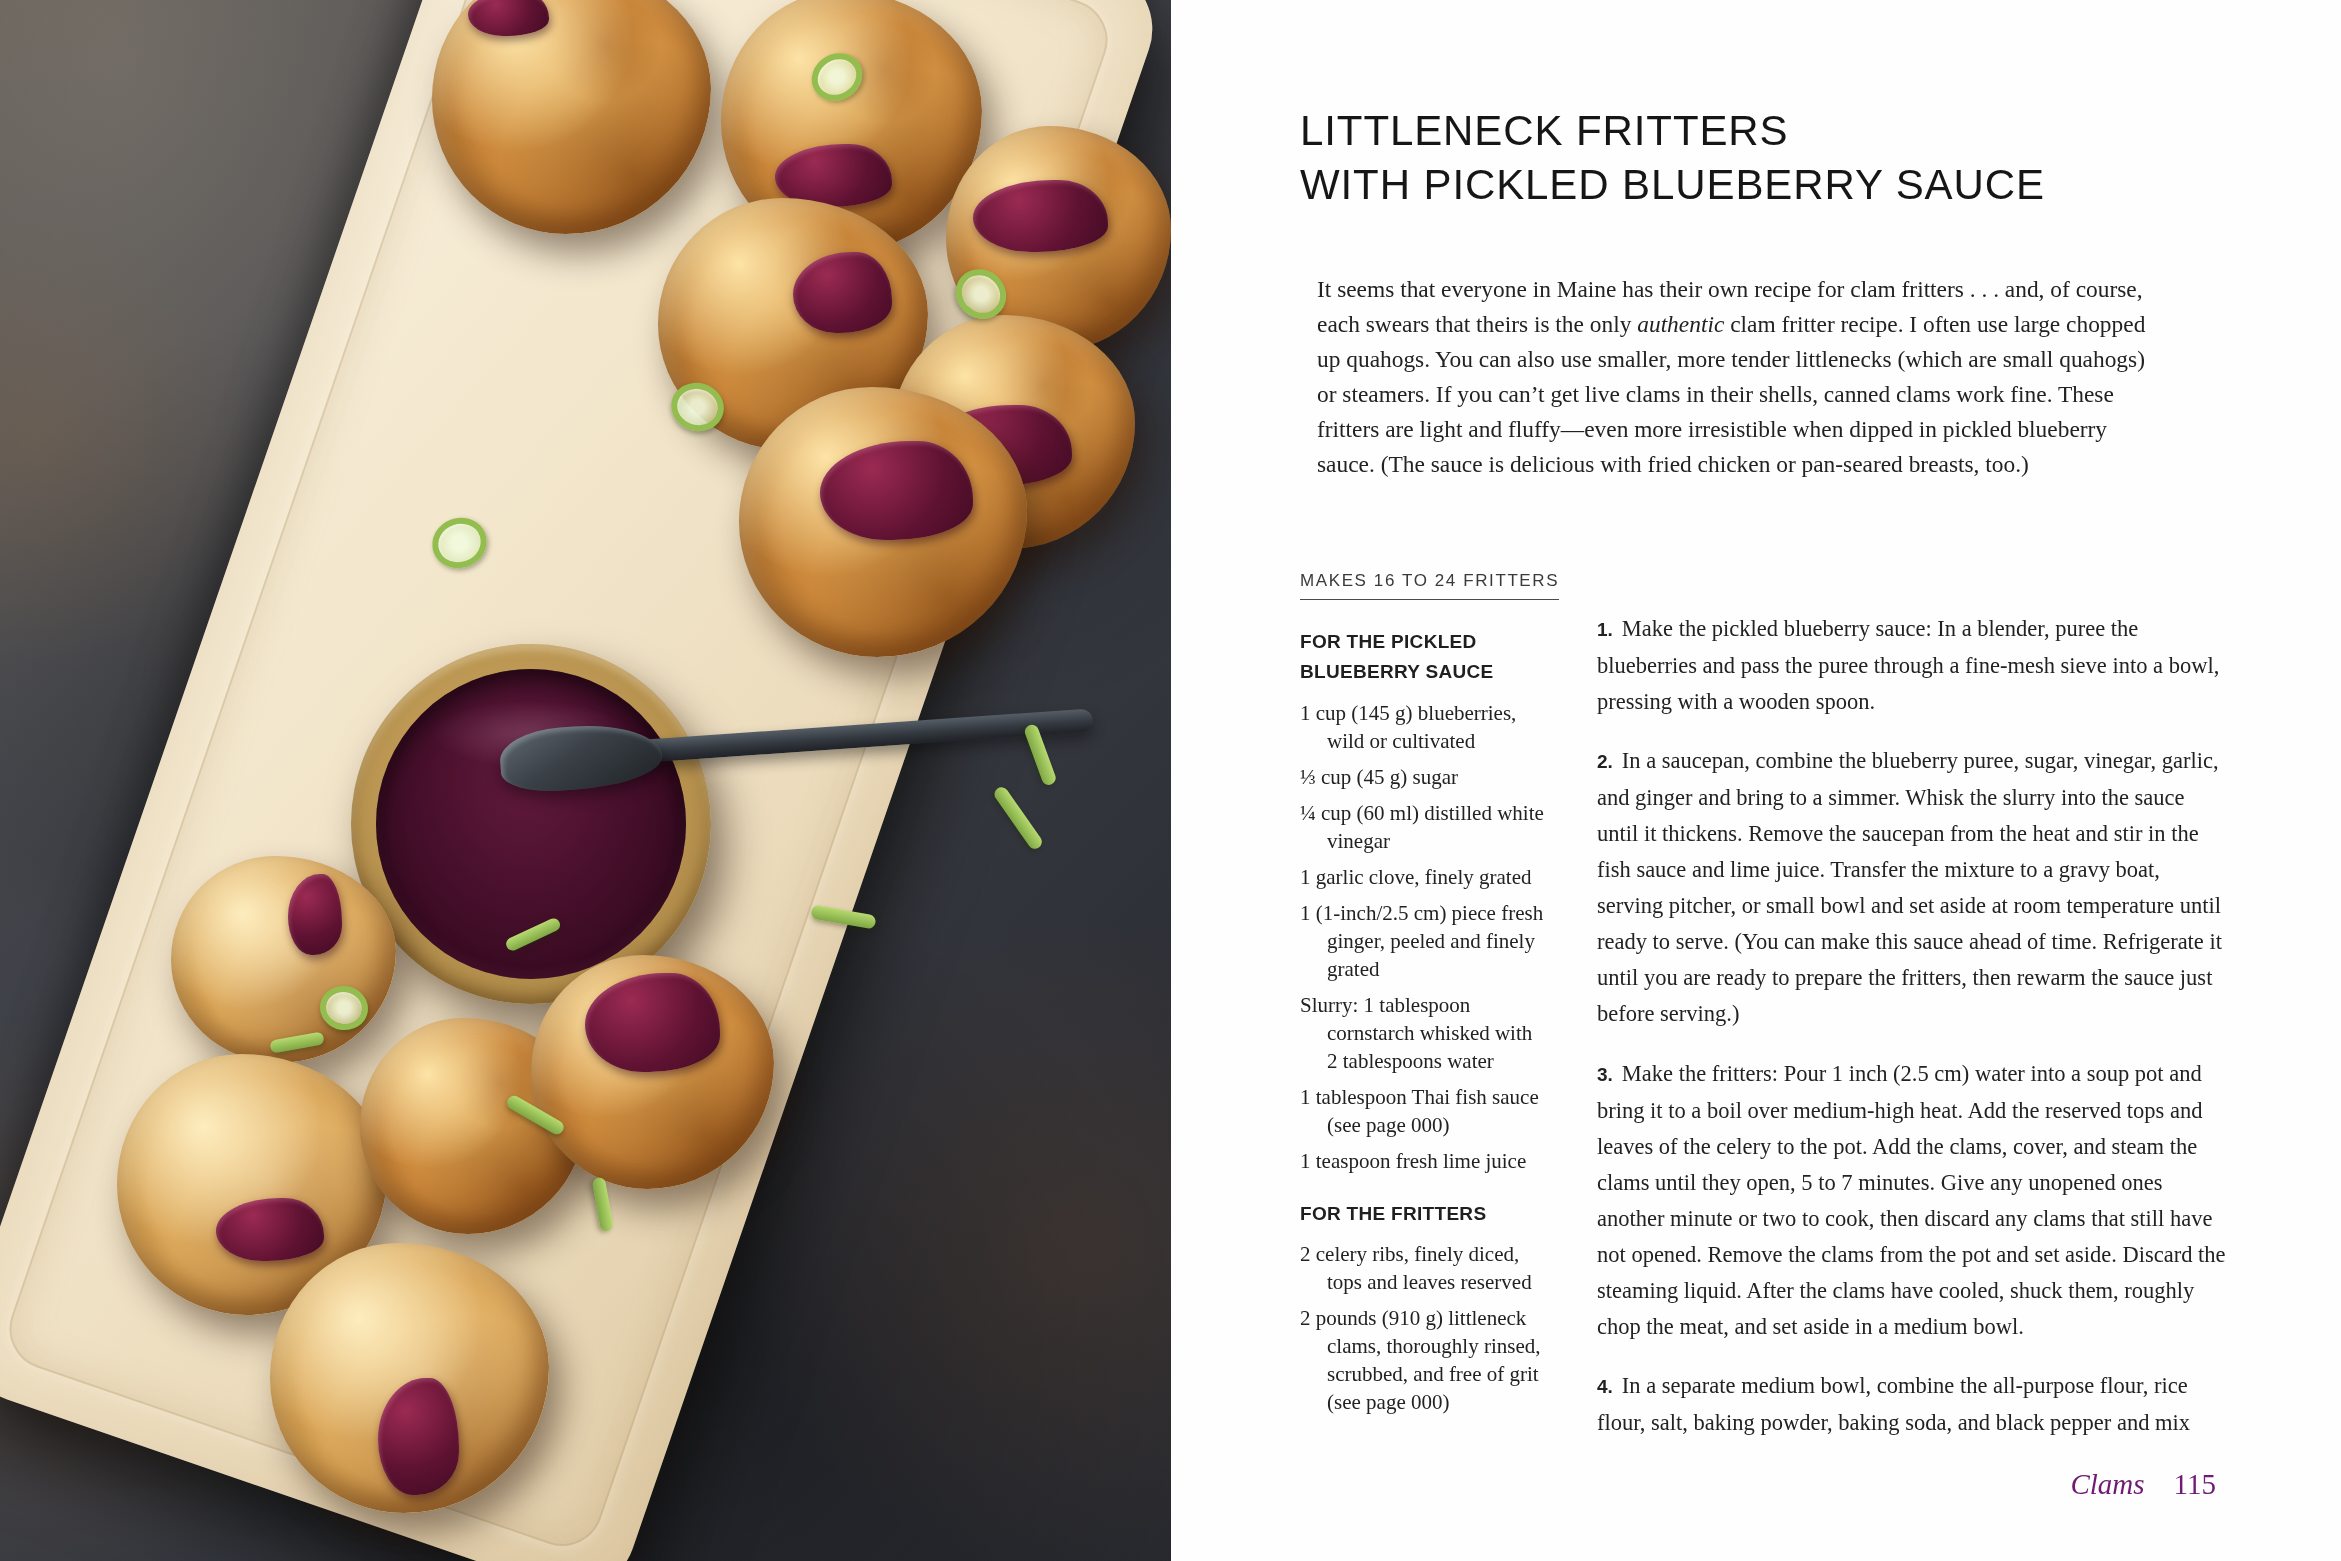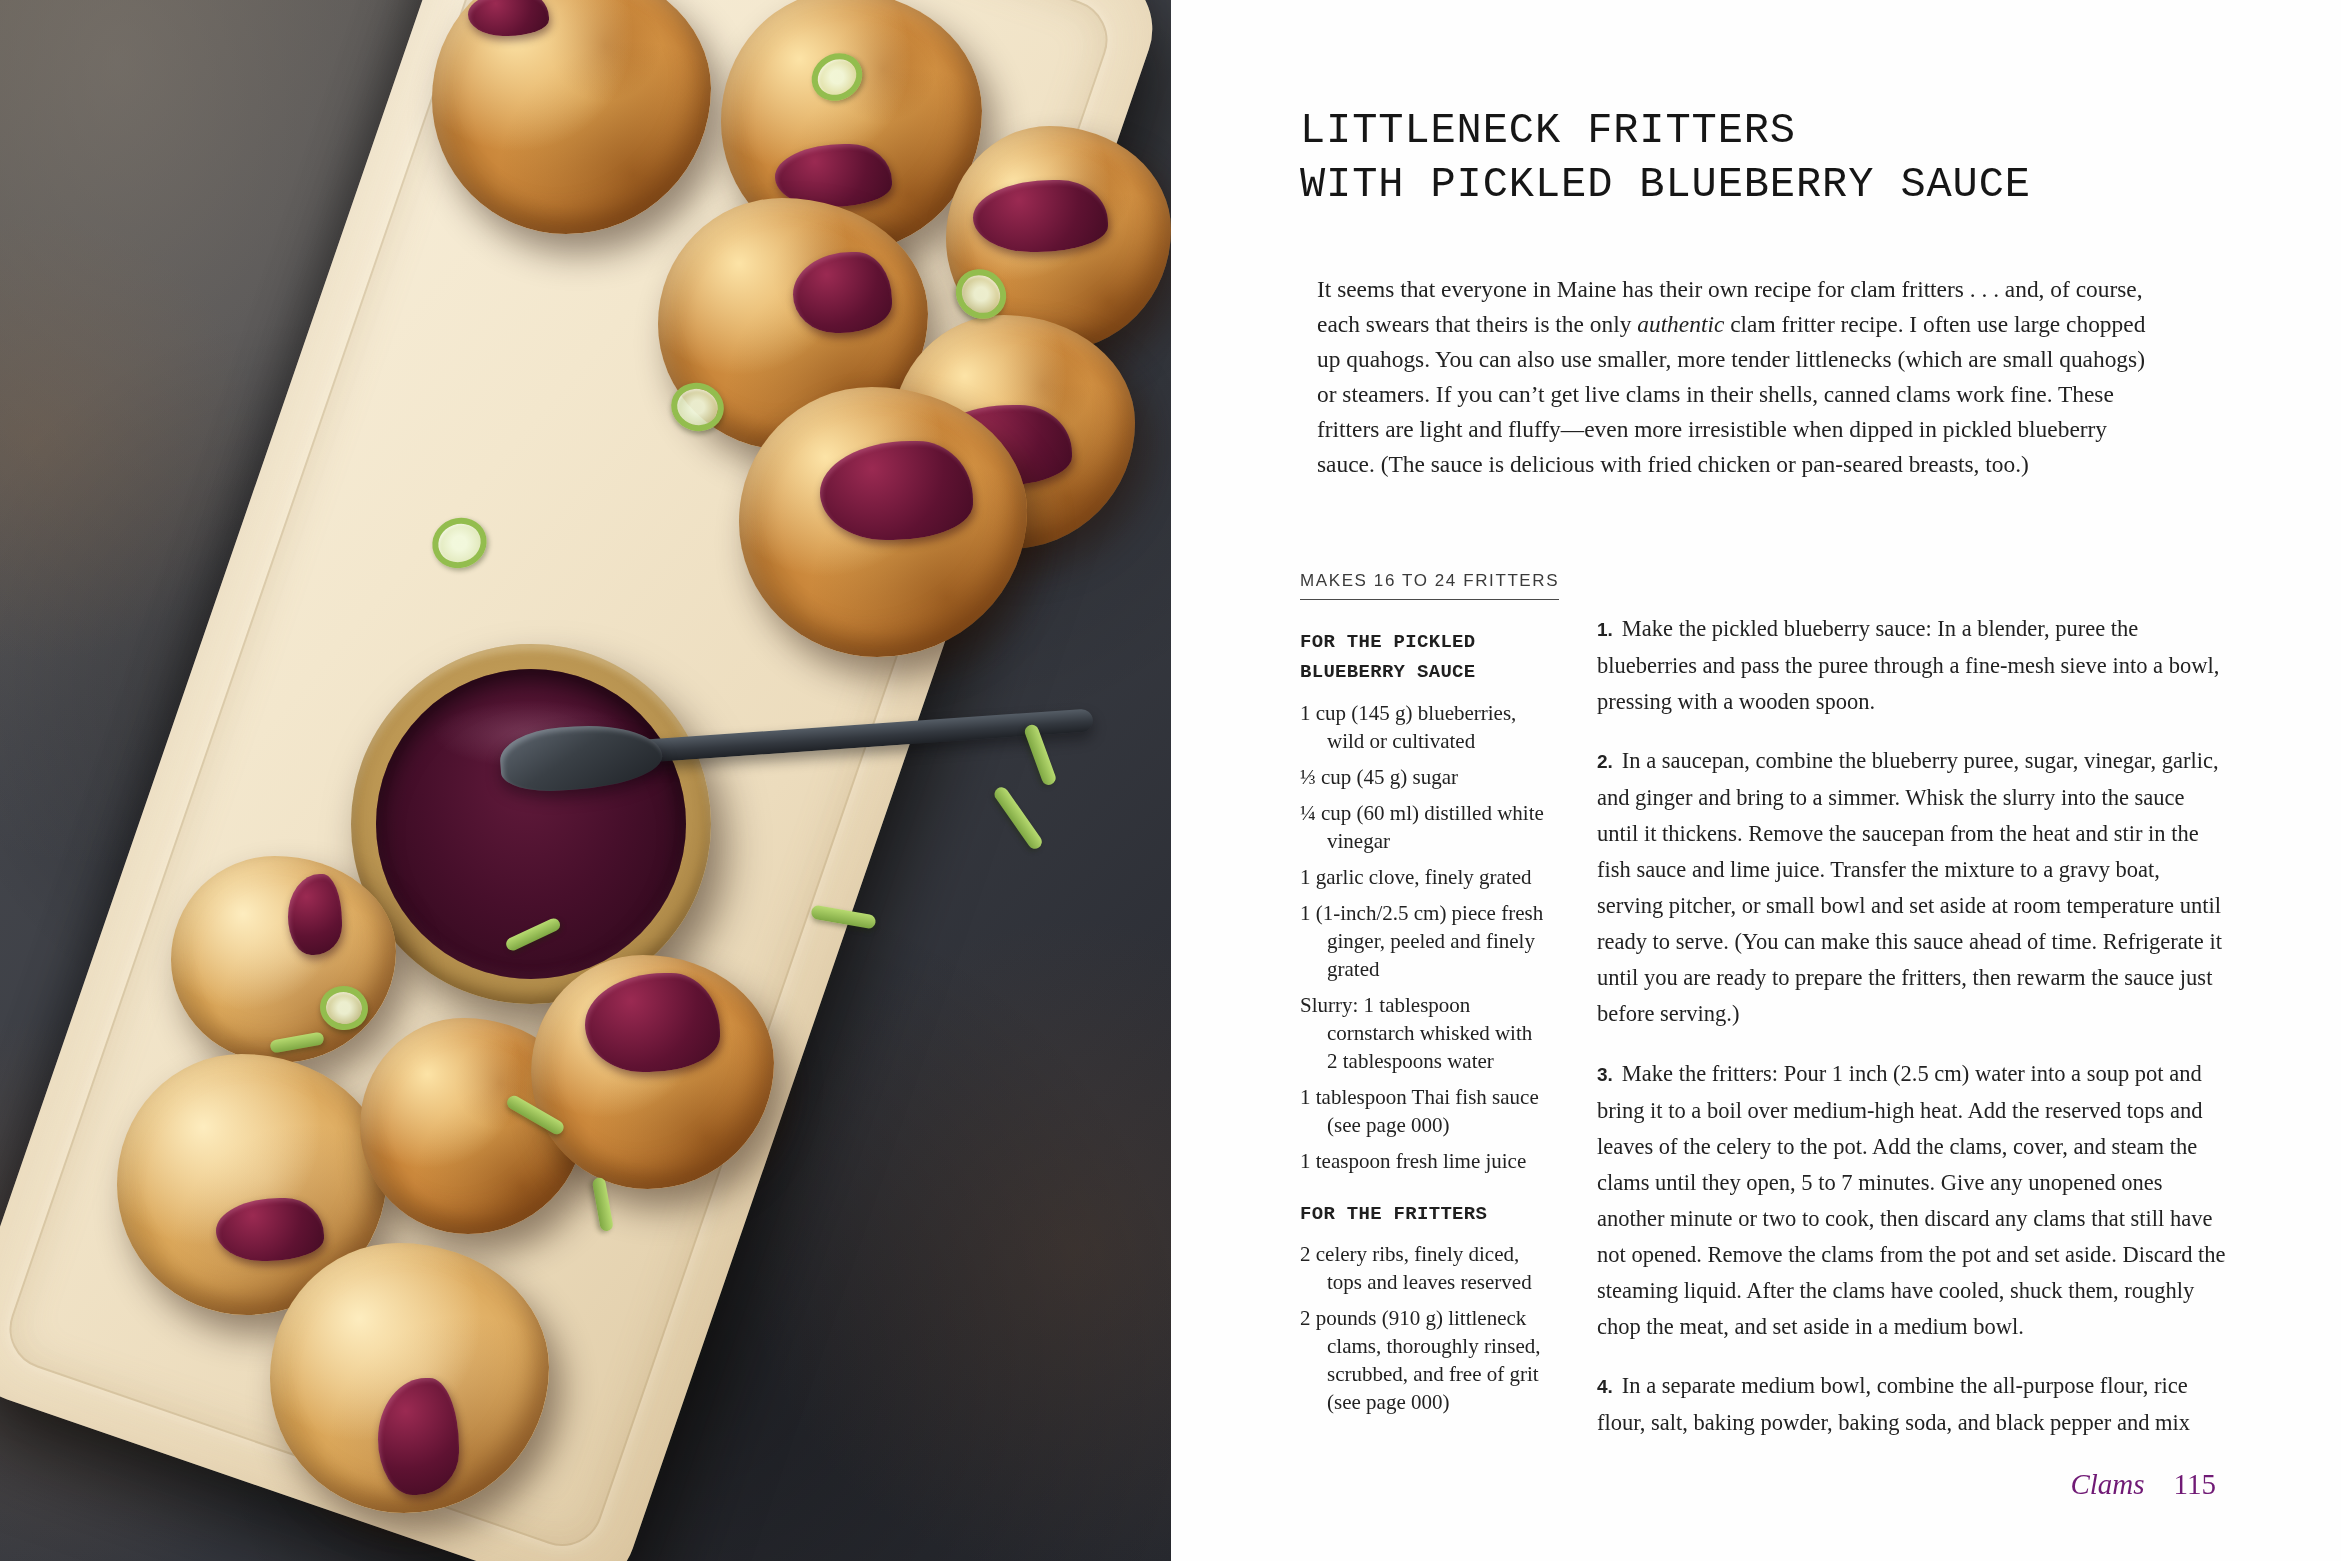--- a/index.html
+++ b/index.html
@@ -66,32 +66,32 @@
     background:linear-gradient(180deg,#555d66,#33383f 55%,#1f2227);
     box-shadow:0 7.2px 12.6px rgba(10,10,12,.4);}
   .spoon-head{position:absolute;left:0;top:12.6px;width:162px;height:63px;
     border-radius:42% 58% 60% 40% / 52% 62% 48% 38%;
     background:linear-gradient(150deg,#5a626b 8%,#3a4046 45%,#24282d 90%);
     box-shadow:inset 2.7px 3.6px 5.4px rgba(210,220,230,.3), 0 7.2px 14.4px rgba(10,5,10,.45);}
 
   
   .text-page{position:absolute;left:1171px;top:0;width:1171px;height:1561px;background:#fefefe;}
   .title{position:absolute;left:129px;top:104px;margin:0;font-weight:normal;
-    font-family:Liberation Mono, monospace;font-size:42px;line-height:54px;
+    font-family:Liberation Sans, sans-serif;font-size:42px;line-height:54px;
     letter-spacing:0.9px;color:#161616;}
   .title span{display:block;}
   .intro{position:absolute;left:146px;top:272px;width:851px;margin:0;
     font-size:23.4px;line-height:35px;color:#222;}
   .intro .it{font-style:italic;}
 
   .left-col{position:absolute;left:129px;top:571px;width:297px;}
   .yield{display:inline-block;font-family:"Liberation Sans", sans-serif;
     font-size:17px;letter-spacing:1.6px;color:#3a3a3a;margin:0 0 27px 0;}
   .yield .rule{border-top:1.8px solid #4a4a4a;margin-top:8px;}
-  .subhead{font-family:Liberation Mono, monospace;font-weight:bold;font-size:19px;
+  .subhead{font-family:Liberation Sans, sans-serif;font-weight:bold;font-size:19px;
     line-height:30px;letter-spacing:0.3px;color:#1f1f1f;margin:0 0 11.7px 0;white-space:pre-line;}
   .subhead.second{margin-top:24px;}
   .ing{margin:0 0 8px 0;font-size:21px;line-height:28px;color:#222;
     white-space:pre-line;padding-left:27px;text-indent:-27px;}
 
   .right-col{position:absolute;left:426px;top:567px;width:631px;margin-top:44px;}
   .step{margin:0 0 23.4px 0;font-size:22.5px;line-height:36px;color:#222;}
   .stepnum{font-family:"Liberation Sans", sans-serif;font-weight:bold;
     font-size:19px;margin-right:9px;}
   .footer{position:absolute;right:126px;top:1468px;font-size:29px;color:#701a75;}

